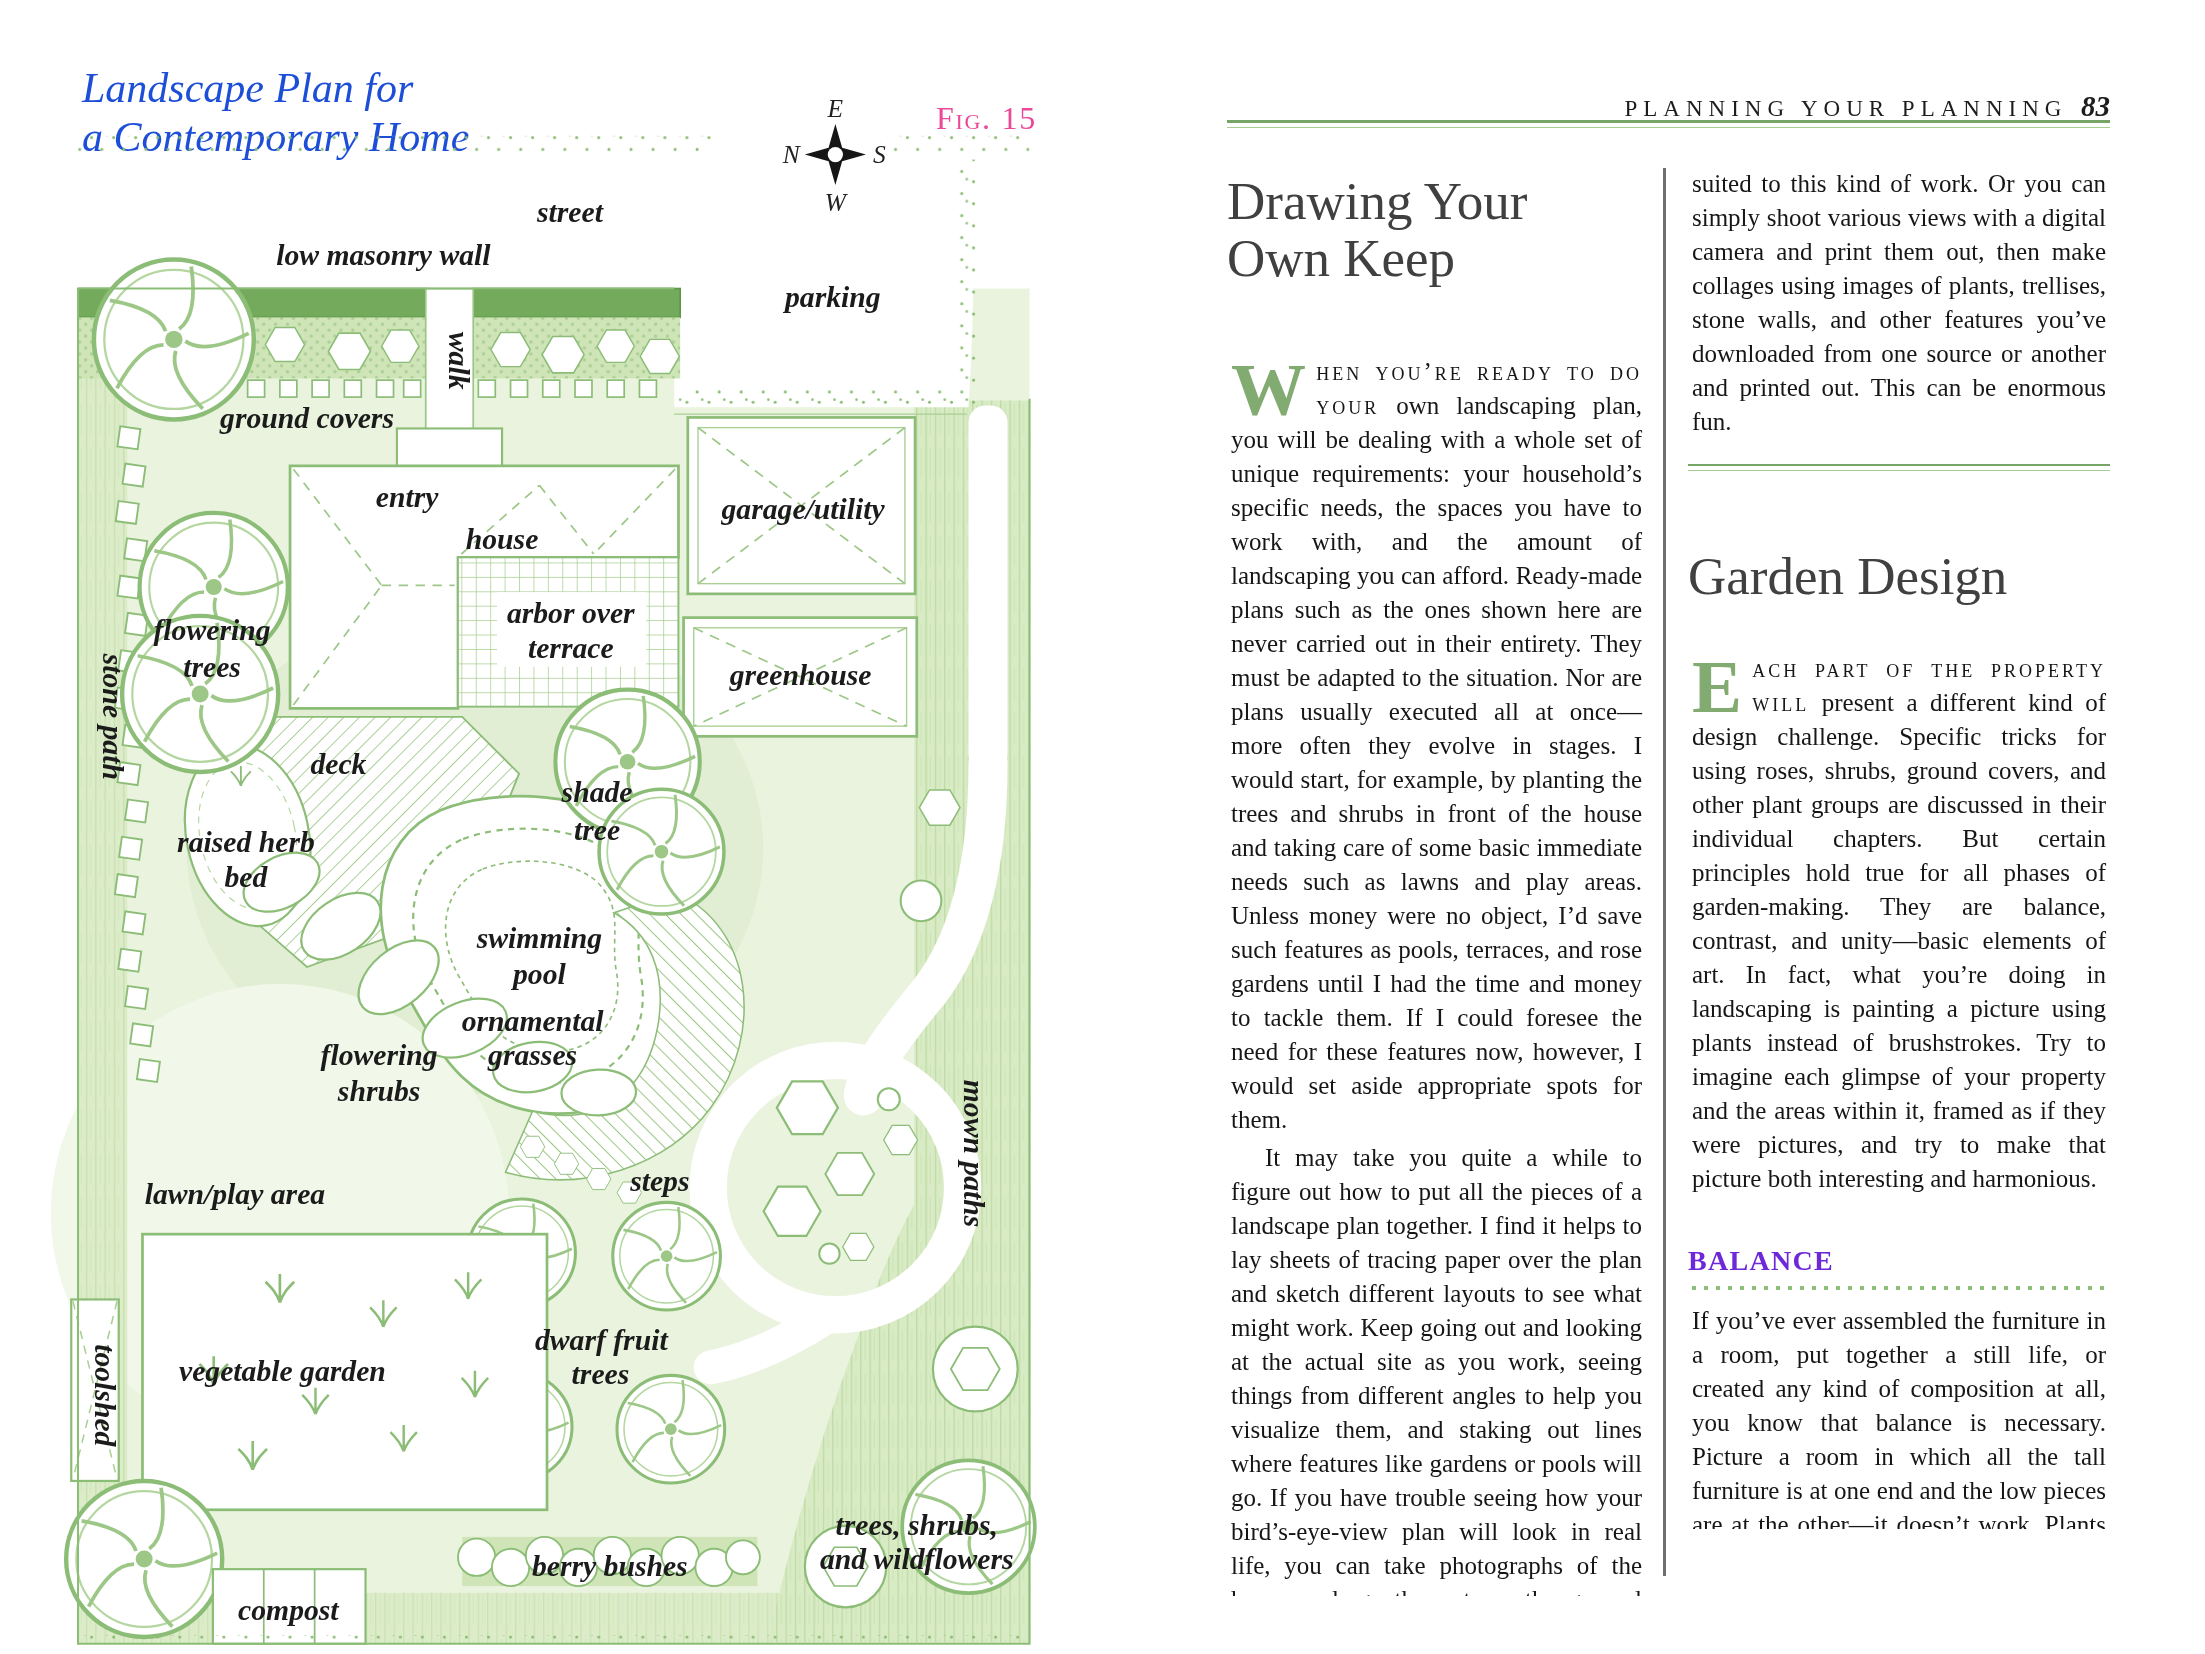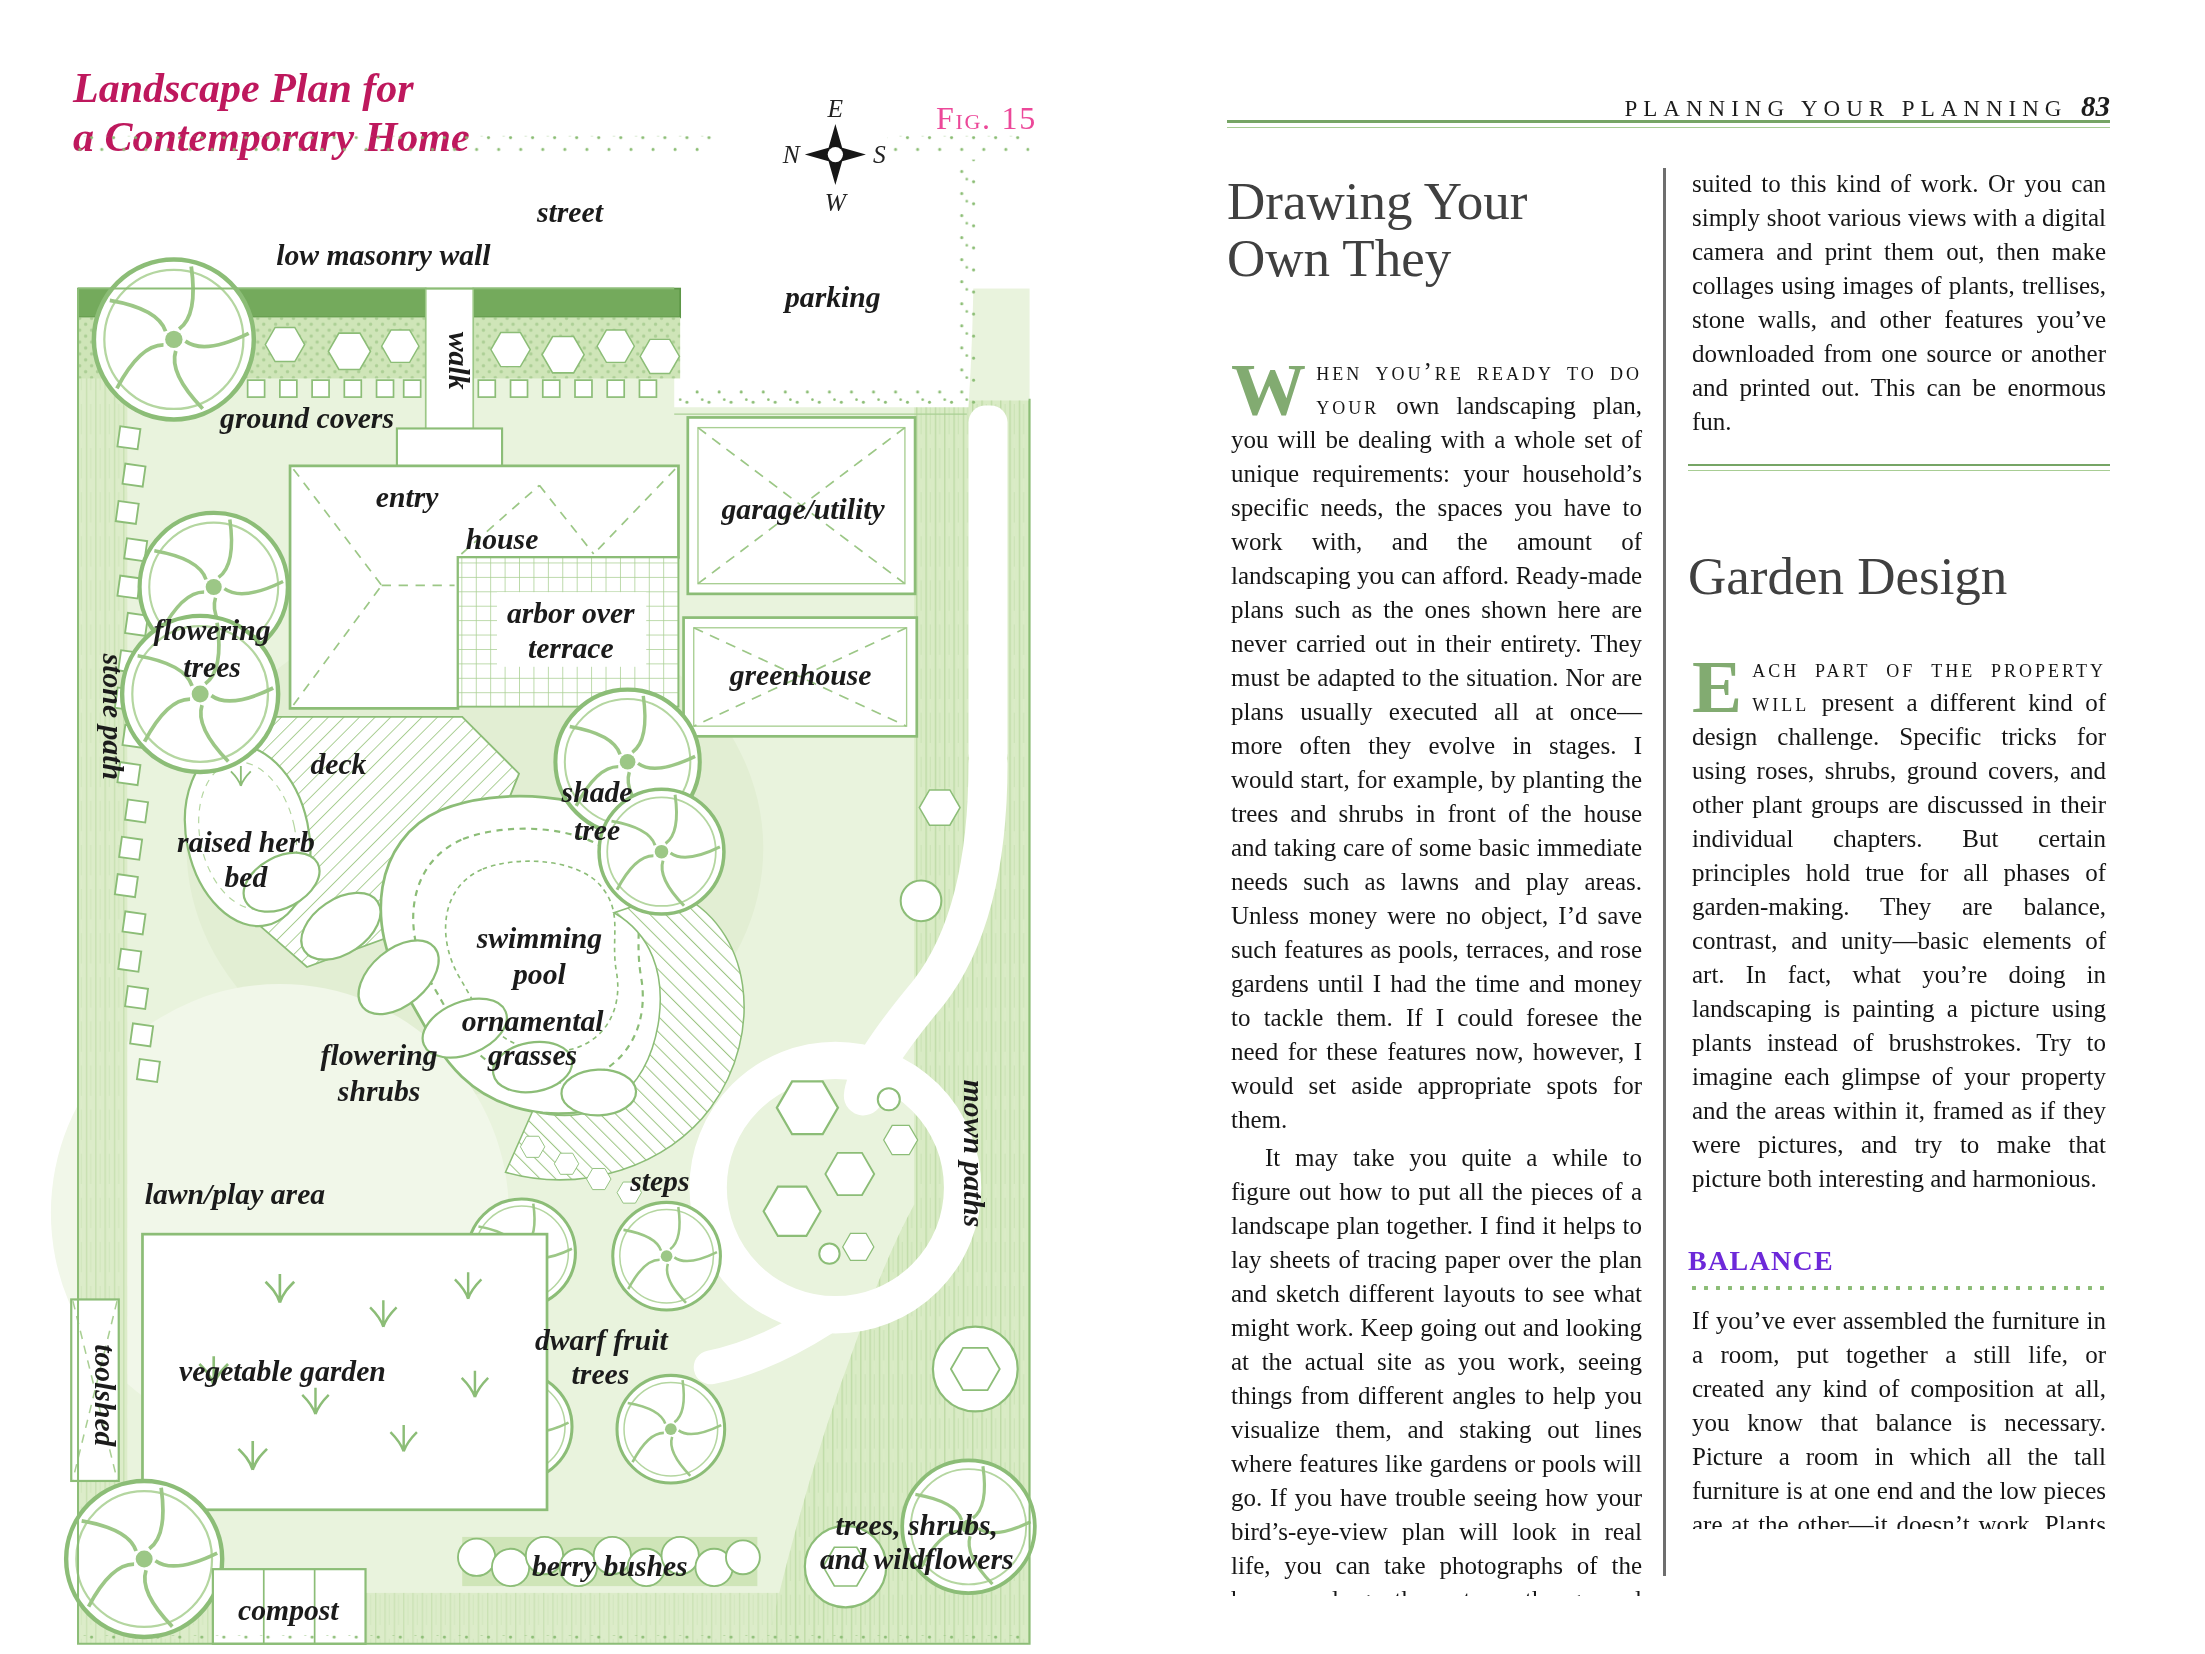--- a/index.html
+++ b/index.html
@@ -4,23 +4,23 @@
 <style>
   html,body { margin:0; padding:0; }
   body {
     width:2205px; height:1655px; position:relative;
     background:#ffffff; overflow:hidden;
     font-family:"Liberation Serif", serif;
   }
 
   
   .plan-title {
-    position:absolute; left:73px; top:64px;
-    font-size:42px; line-height:49px; font-style:italic; font-weight:bold;
-    color:#be185d; white-space:nowrap;
+    position:absolute; left:82px; top:64px;
+    font-size:42px; line-height:49px; font-style:italic; font-weight:normal;
+    color:#1d4ed8; white-space:nowrap;
   }
   .fig-caption {
     position:absolute; left:936px; top:100px;
     font-size:32px; color:#ec4899; font-variant:small-caps; letter-spacing:1.7px;
   }
   .plan-svg { position:absolute; left:0; top:0; }
   .plan-label { font-family:"Liberation Serif", serif; font-style:italic; font-weight:600;
     font-size:35px; fill:#1b1b1b; text-anchor:middle; }
   .compass-letter { font-family:"Liberation Serif", serif; font-style:italic;
     font-size:30px; fill:#222; text-anchor:middle; }
@@ -384,21 +384,21 @@
 
 <div class="running-head">
   <span>PLANNING YOUR PLANNING</span><span class="pagenum">83</span>
 </div>
 <div class="head-rule"></div>
 <div class="col-rule"></div>
 
 <div class="col col1">
   <h2 class="green-head">
     <span>Drawing Your</span><br>
-    <span>Own They</span>
+    <span>Own Keep</span>
   </h2>
   <p><span class="dropcap">W</span><span class="lead">hen you’re ready to do your</span> <span>own landscaping plan, you will be dealing with a whole set of unique requirements: your household’s specific needs, the spaces you have to work with, and the amount of landscaping you can afford. Ready-made plans such as the ones shown here are never carried out in their entirety. They must be adapted to the situation. Nor are plans usually executed all at once—more often they evolve in stages. I would start, for example, by planting the trees and shrubs in front of the house and taking care of some basic immediate needs such as lawns and play areas. Unless money were no object, I’d save such features as pools, terraces, and rose gardens until I had the time and money to tackle them. If I could foresee the need for these features now, however, I would set aside appropriate spots for them.</span></p>
   <p class="indent">It may take you quite a while to figure out how to put all the pieces of a landscape plan together. I find it helps to lay sheets of tracing paper over the plan and sketch different layouts to see what might work. Keep going out and looking at the actual site as you work, seeing things from different angles to help you visualize them, and staking out lines where features like gardens or pools will go. If you have trouble seeing how your bird’s-eye-view plan will look in real life, you can take photographs of the house, enlarge them, trace the general outlines onto tracing paper, and draw in your proposed plantings or construction projects to see how they’ll look. If you prefer the digital route, there are computer programs</p>
 </div>
 
 <div class="col col2">
   <p>suited to this kind of work. Or you can simply shoot various views with a digital camera and print them out, then make collages using images of plants, trellises, stone walls, and other features you’ve downloaded from one source or another and printed out. This can be enormous fun.</p>
   <div class="rule2"></div>
   <h2 class="green-head">
     <br>

